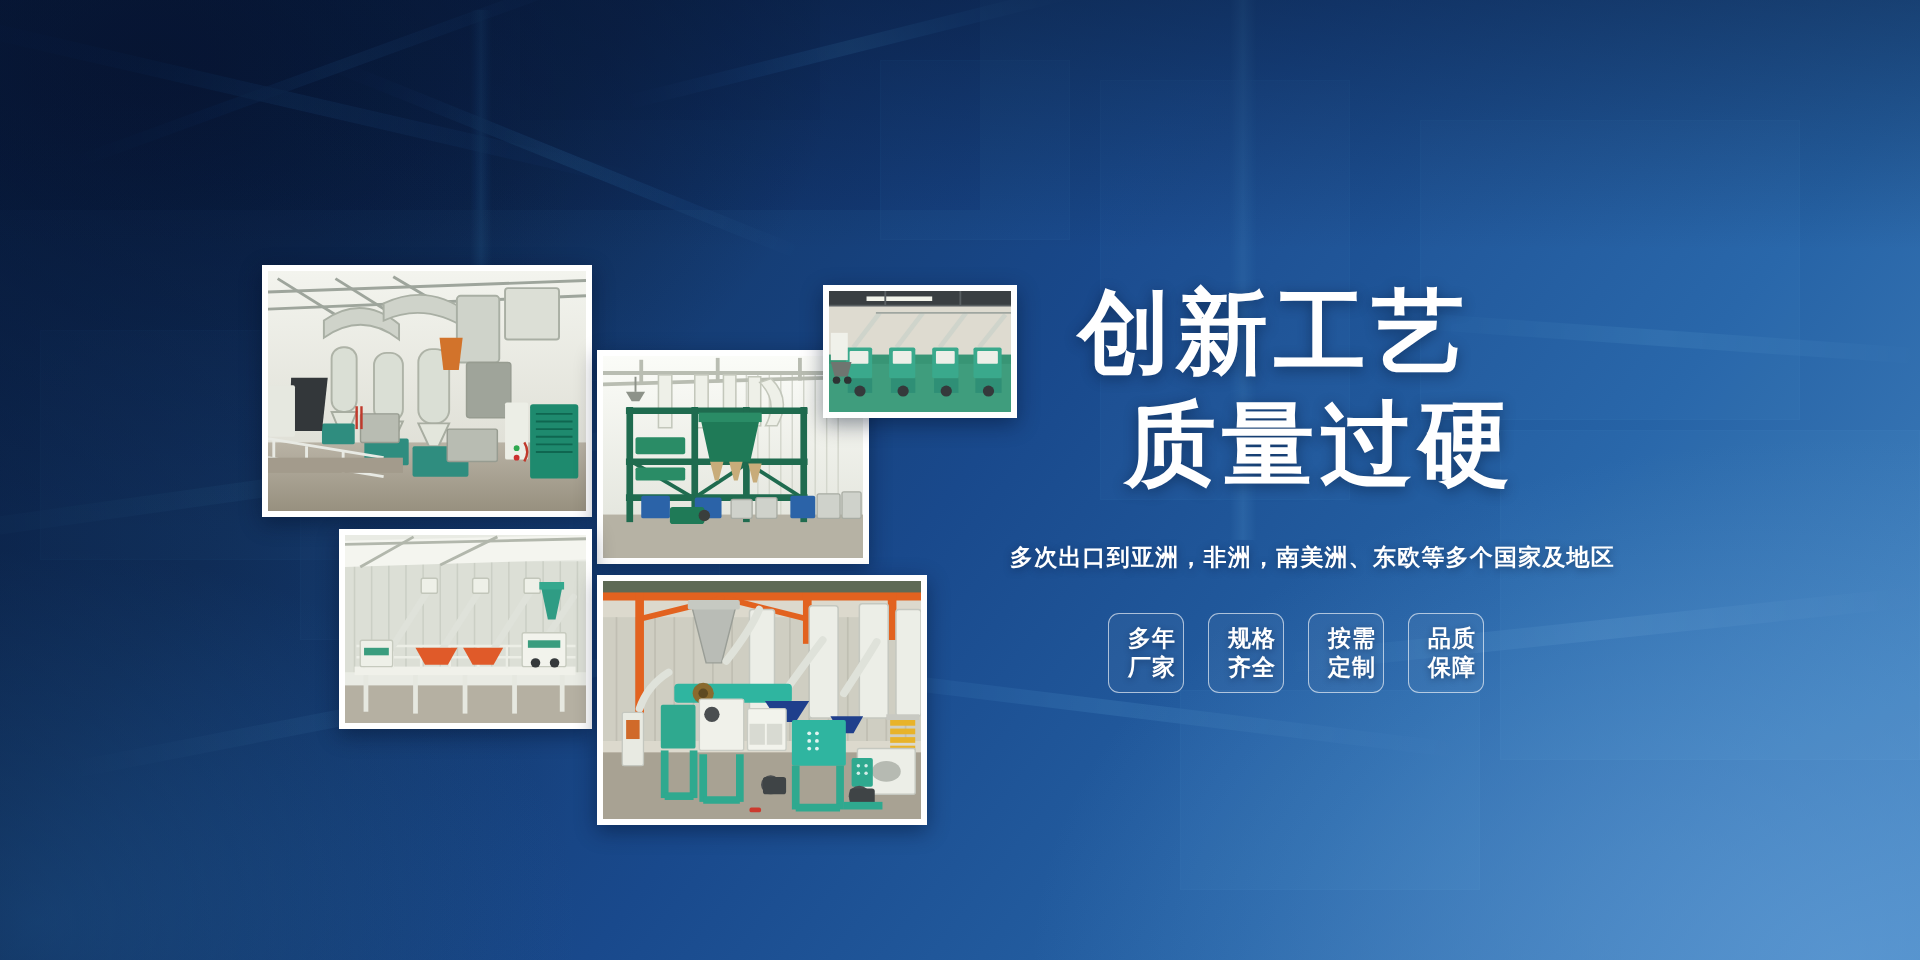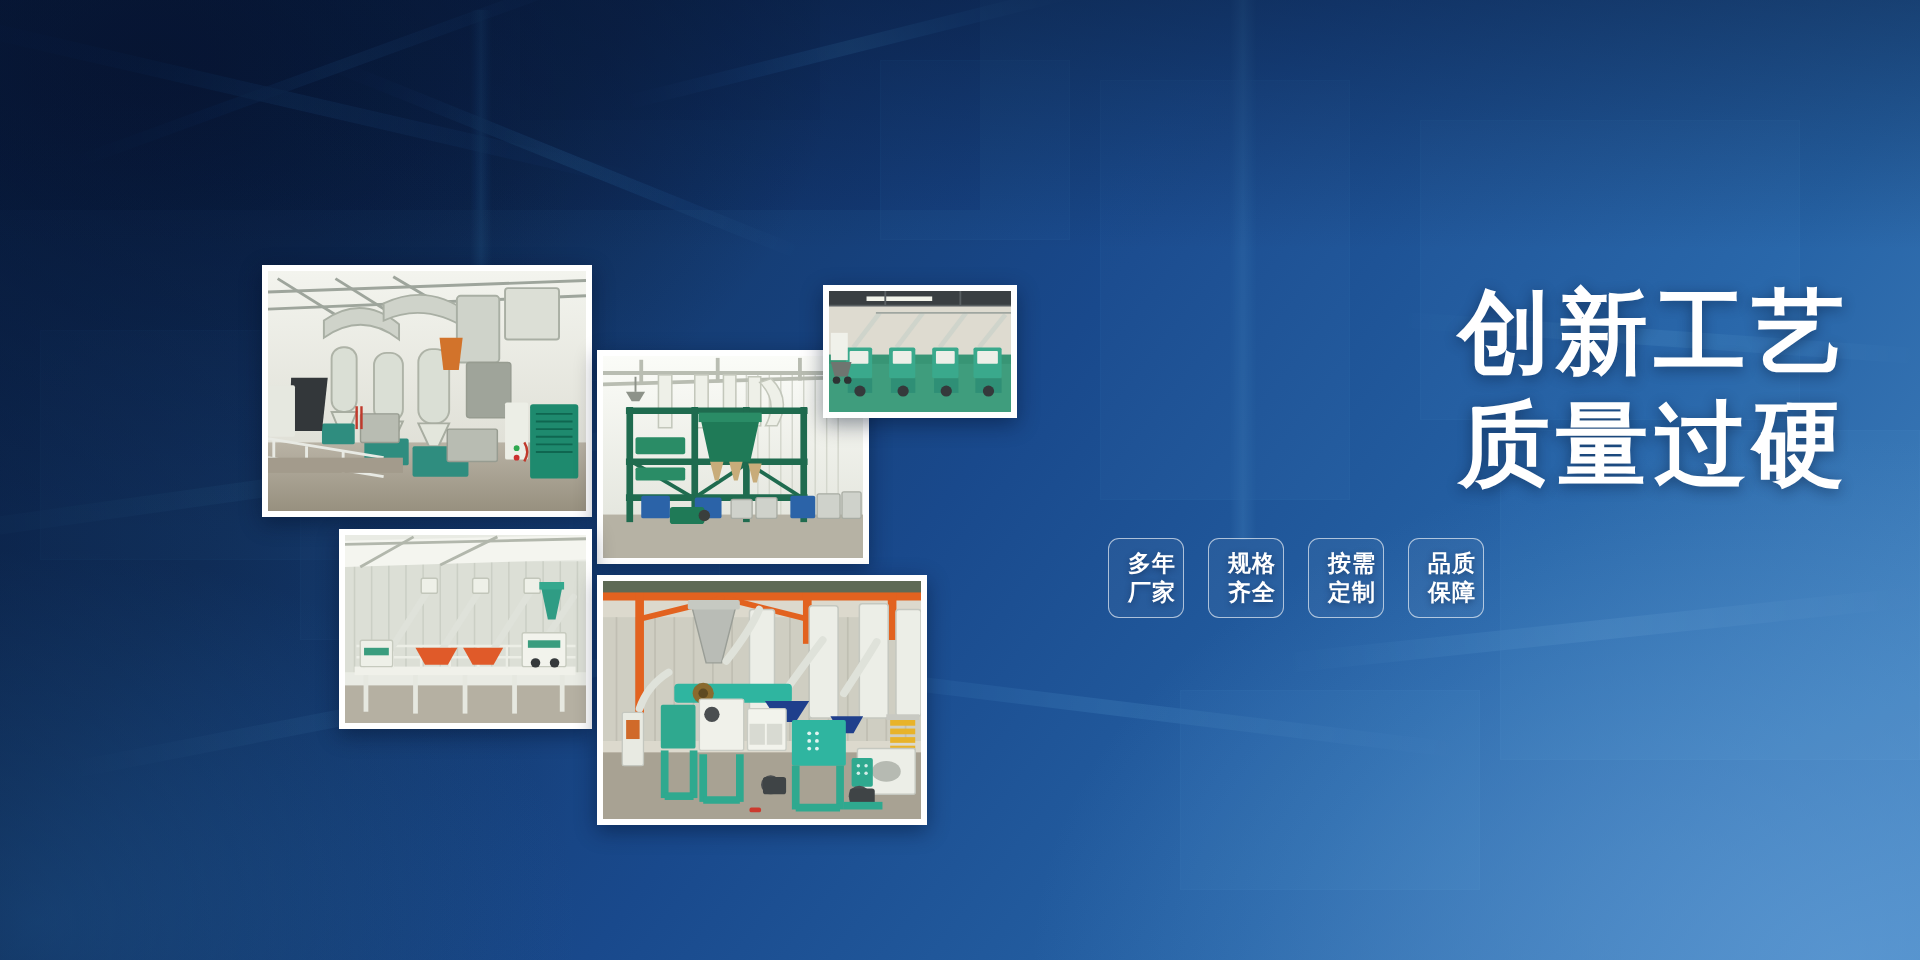--- a/index.html
+++ b/index.html
@@ -11,21 +11,20 @@
 
   #banner {
     position:relative;
     width:1920px; height:960px;
     overflow:hidden;
     background:
       radial-gradient(ellipse 1100px 760px at 8% 6%, rgba(7,24,56,0.92) 0%, rgba(7,24,56,0.0) 62%),
       radial-gradient(ellipse 1400px 900px at 96% 100%, rgba(96,156,214,0.70) 0%, rgba(96,156,214,0.0) 58%),
       radial-gradient(ellipse 900px 620px at 2% 96%, rgba(40,110,180,0.55) 0%, rgba(40,110,180,0.0) 60%),
       linear-gradient(128deg, #0d2a57 0%, #123463 24%, #19498c 50%, #2663a6 74%, #4887c2 100%);
-    text-align: right;
   }
 
   
   .bg-texture {
     position:absolute; inset:0;
     opacity:0.30;
     mix-blend-mode:soft-light;
     pointer-events:none;
   }
   .bg-texture .beam {
@@ -607,20 +606,21 @@
       </div>
     </div>
 
   </div>
 
   <div id="content">
 
     <div class="headline line1">创新工艺</div>
     <div class="headline line2">质量过硬</div>
 
+    <div class="subtitle">多次出口到亚洲，非洲，南美洲、东欧等多个国家及地区</div>
 
     <div class="badges">
       <div class="badge">
         <span>多年</span>
         <span>厂家</span>
       </div>
       <div class="badge">
         <span>规格</span>
         <span>齐全</span>
       </div>

